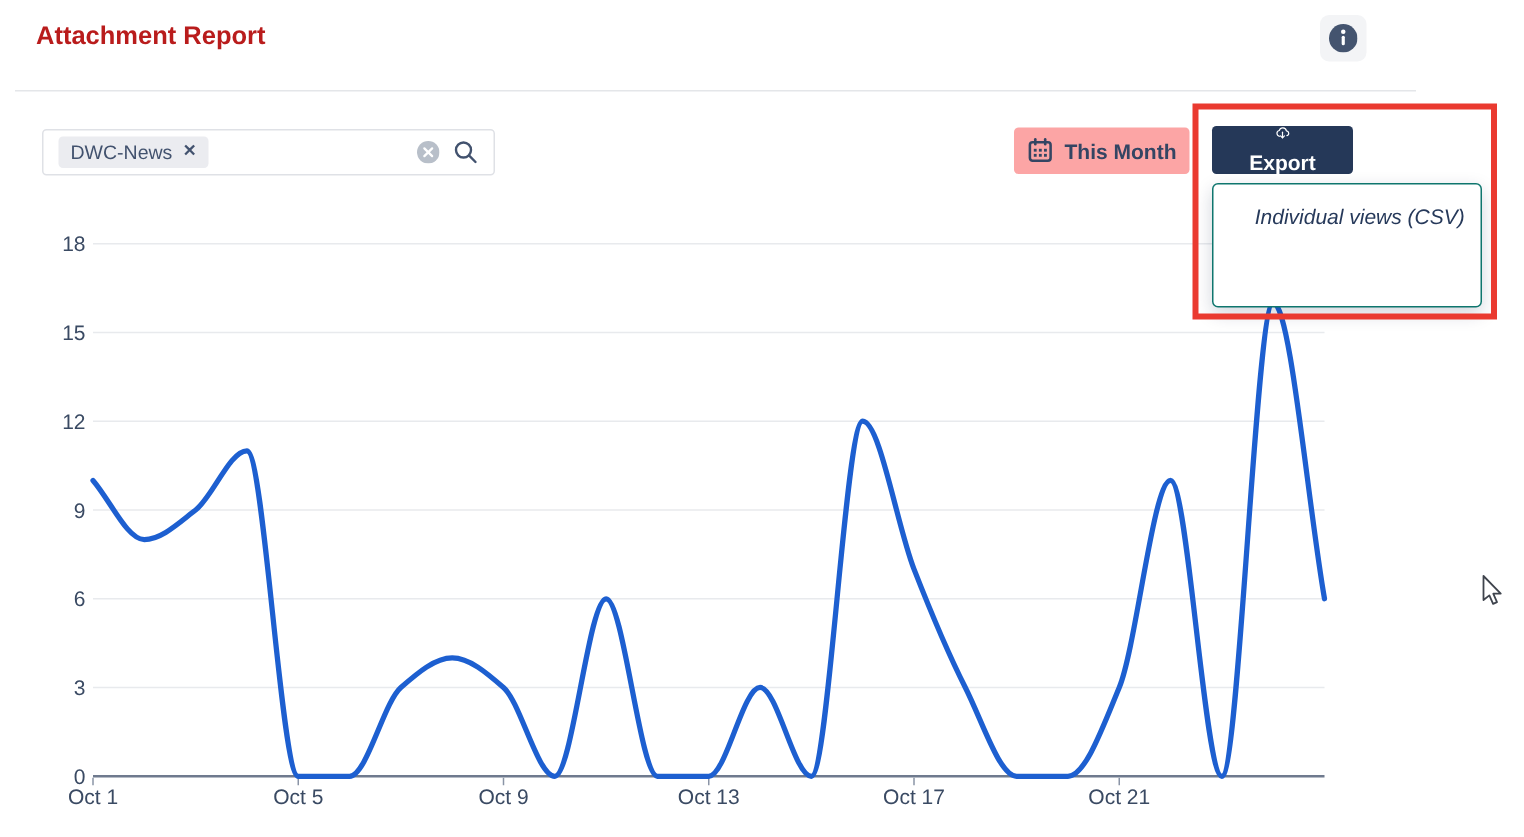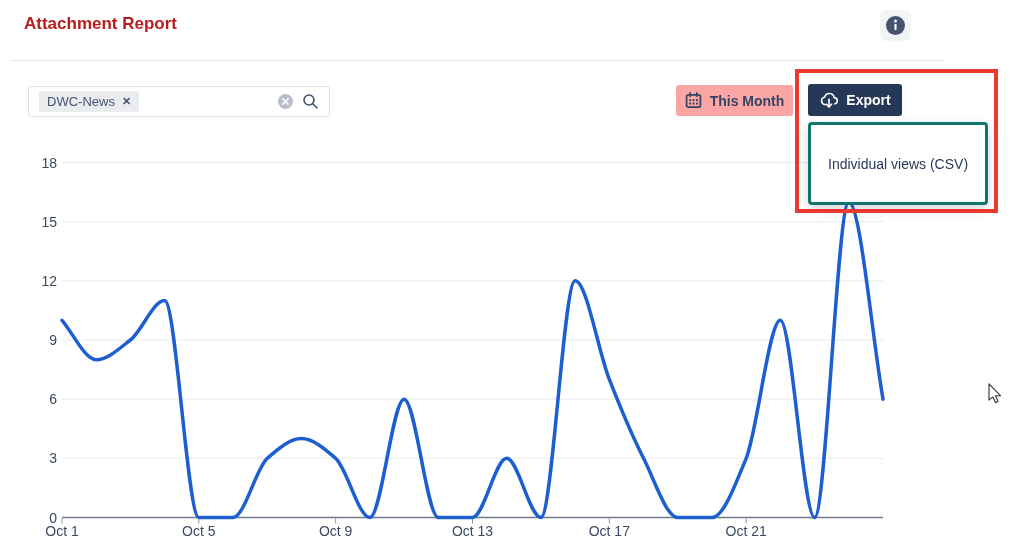--- a/index.html
+++ b/index.html
@@ -24,26 +24,26 @@
   #filter-icons { margin-left:auto; display:flex; align-items:center; gap:9px; }
 
   
   #this-month-button { left:676px; top:85px; width:117px; height:31px; background:#fca5a5;
     border:none; border-radius:3px; display:flex; align-items:center; justify-content:center;
     gap:8px; font-size:14px; font-weight:600; color:#344563; cursor:pointer; z-index:3;
     font-family:"Liberation Sans", sans-serif; }
   #export-button { left:808px; top:84px; width:94px; height:32px; background:#253858;
     border:none; border-radius:3px; display:flex; align-items:center; justify-content:center;
     gap:7px; font-size:14px; font-weight:700; color:#ffffff; cursor:pointer; z-index:5;
-    font-family:"Liberation Sans", sans-serif; }
+    font-family:"Liberation Sans", sans-serif;flex-direction:column; }
 
   
   #export-menu { left:808px; top:122px; width:180px; height:83px; background:#ffffff;
-    border:3px solid #0f766e; border-radius:4px; box-shadow:0 4px 12px rgba(9,30,66,.18);
-    z-index:5; display:flex; flex-direction:column; justify-content:space-around; }
+    border:1px solid #0f766e; border-radius:4px; box-shadow:0 4px 12px rgba(9,30,66,.18);
+    z-index:5; display:flex; flex-direction:row; justify-content:space-around;font-style:italic; }
   .menu-item { height:41px; display:flex; align-items:center; padding-left:17px;
     font-size:14px; color:#26395a; cursor:pointer; }
 
   
   #annotation-rect { left:795px; top:69px; width:203px; height:144px;
     border:4px solid #ea3a30; z-index:6; pointer-events:none; background:transparent; }
 
   
   #chart-svg { left:0; top:0; width:1016px; height:558px; z-index:1; pointer-events:none; }
   #cursor-svg { left:988px; top:383px; z-index:10; pointer-events:none; }

